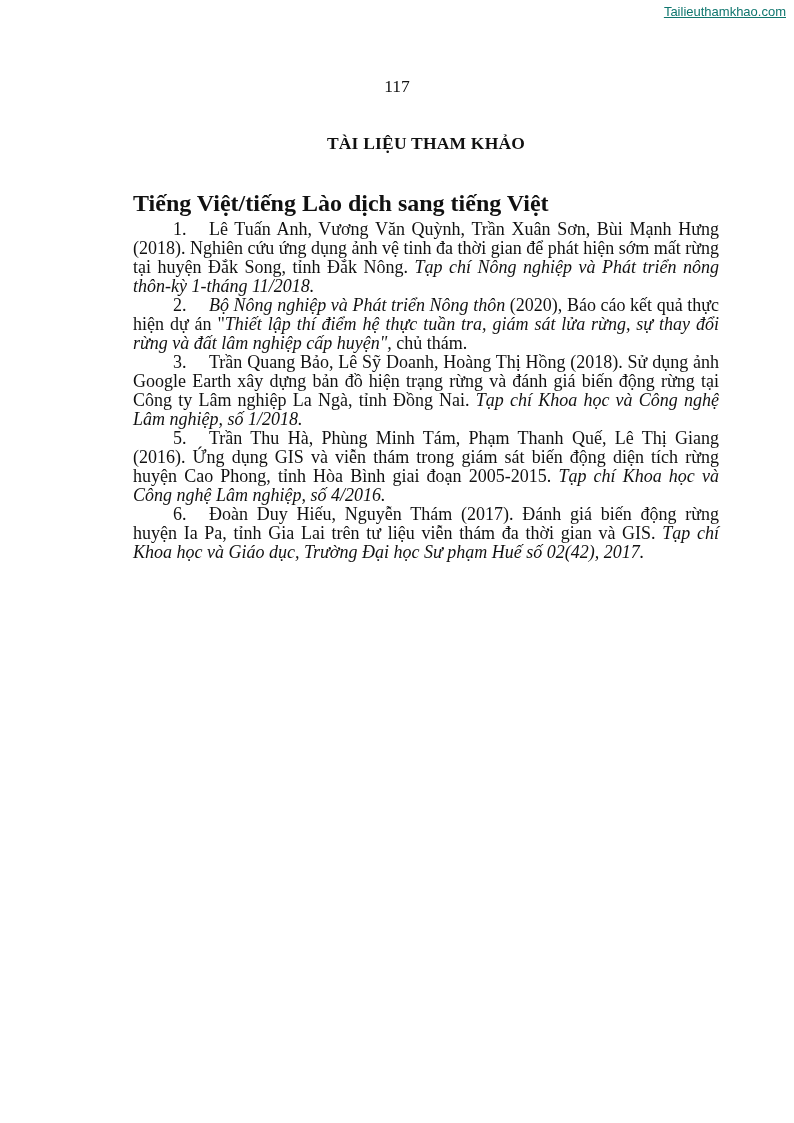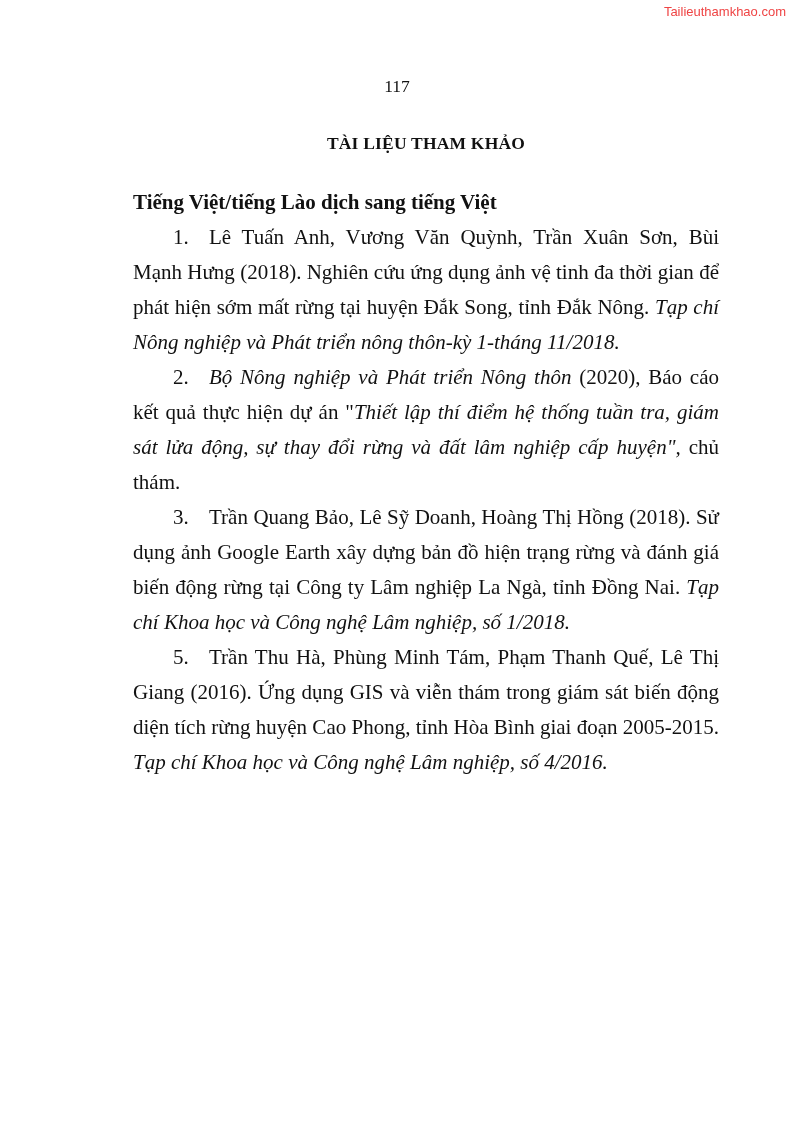--- a/index.html
+++ b/index.html
@@ -1,35 +1,36 @@
 <!DOCTYPE html>
 <html><head>
 <meta charset="utf-8">
 <style>
   html, body { margin: 0; padding: 0; background: #ffffff; }
   body { width: 794px; height: 1123px; position: relative; overflow: hidden;
          font-family: "Liberation Serif", "DejaVu Serif", serif; color: #111; }
   .watermark { position: absolute; top: 4px; right: 8px; font-family: "Liberation Sans", sans-serif;
-               font-size: 13px; color: #ef4444; }
+               font-size: 13px; color: #0f766e; text-decoration: underline; }
   .page-number { position: absolute; top: 76px; left: 0; width: 794px; text-align: center;
                  font-size: 17.5px; }
   .title { position: absolute; top: 133px; left: 0; width: 852px; text-align: center;
            font-size: 17.5px; font-weight: bold; letter-spacing: 0.2px; }
-  .section-heading { position: absolute; top: 190px; left: 133px; font-size: 21px; font-weight: bold; }
+  .section-heading { position: absolute; top: 190px; left: 133px; font-size: 24px; font-weight: bold; }
   .refs { position: absolute; top: 220px; left: 133px; width: 586px; }
-  .ref { font-size: 21px; line-height: 35px; text-align: justify; text-align-last: left; margin: 0; }
+  .ref { font-size: 18px; line-height: 19px; text-align: justify; text-align-last: left; margin: 0; }
   .ref .num { display: inline-block; width: 36px; padding-left: 40px; box-sizing: content-box; }
   .ref em { font-style: italic; }
 </style>
 </head>
 <body>
 
 <div class="watermark">Tailieuthamkhao.com</div>
 <div class="page-number">117</div>
 <div class="title">TÀI LIỆU THAM KHẢO</div>
 <div class="section-heading">Tiếng Việt/tiếng Lào dịch sang tiếng Việt</div>
 
 <div class="refs">
   <p class="ref"><span class="num">1.</span><span>Lê Tuấn Anh, Vương Văn Quỳnh, Trần Xuân Sơn, Bùi Mạnh Hưng (2018). Nghiên cứu ứng dụng ảnh vệ tinh đa thời gian để phát hiện sớm mất rừng tại huyện Đắk Song, tỉnh Đắk Nông. </span><em>Tạp chí Nông nghiệp và Phát triển nông thôn-kỳ 1-tháng 11/2018.</em></p>
-  <p class="ref"><span class="num">2.</span><em>Bộ Nông nghiệp và Phát triển Nông thôn</em><span> (2020), Báo cáo kết quả thực hiện dự án "</span><em>Thiết lập thí điểm hệ thống tuần tra, giám sát lửa động, sự thay đổi rừng và đất lâm nghiệp cấp huyện",</em><span> chủ thám.</span></p>
+  <p class="ref"><span class="num">2.</span><em>Bộ Nông nghiệp và Phát triển Nông thôn</em><span> (2020), Báo cáo kết quả thực hiện dự án "</span><em>Thiết lập thí điểm hệ thực tuần tra, giám sát lửa rừng, sự thay đổi rừng và đất lâm nghiệp cấp huyện",</em><span> chủ thám.</span></p>
   <p class="ref"><span class="num">3.</span><span>Trần Quang Bảo, Lê Sỹ Doanh, Hoàng Thị Hồng (2018). Sử dụng ảnh Google Earth xây dựng bản đồ hiện trạng rừng và đánh giá biến động rừng tại Công ty Lâm nghiệp La Ngà, tỉnh Đồng Nai. </span><em>Tạp chí Khoa học và Công nghệ Lâm nghiệp, số 1/2018.</em></p>
   <p class="ref"><span class="num">5.</span><span>Trần Thu Hà, Phùng Minh Tám, Phạm Thanh Quế, Lê Thị Giang (2016). Ứng dụng GIS và viễn thám trong giám sát biến động diện tích rừng huyện Cao Phong, tỉnh Hòa Bình giai đoạn 2005-2015. </span><em>Tạp chí Khoa học và Công nghệ Lâm nghiệp, số 4/2016.</em></p>
+  <p class="ref"><span class="num">6.</span><span>Đoàn Duy Hiếu, Nguyễn Thám (2017). Đánh giá biến động rừng huyện Ia Pa, tỉnh Gia Lai trên tư liệu viễn thám đa thời gian và GIS. </span><em>Tạp chí Khoa học và Giáo dục, Trường Đại học Sư phạm Huế số 02(42), 2017.</em></p>
 </div>
 
 </body></html>

